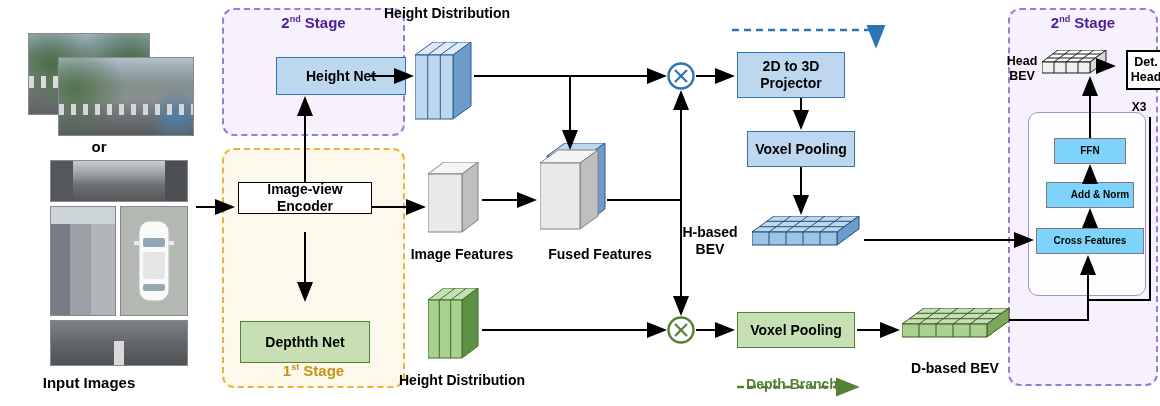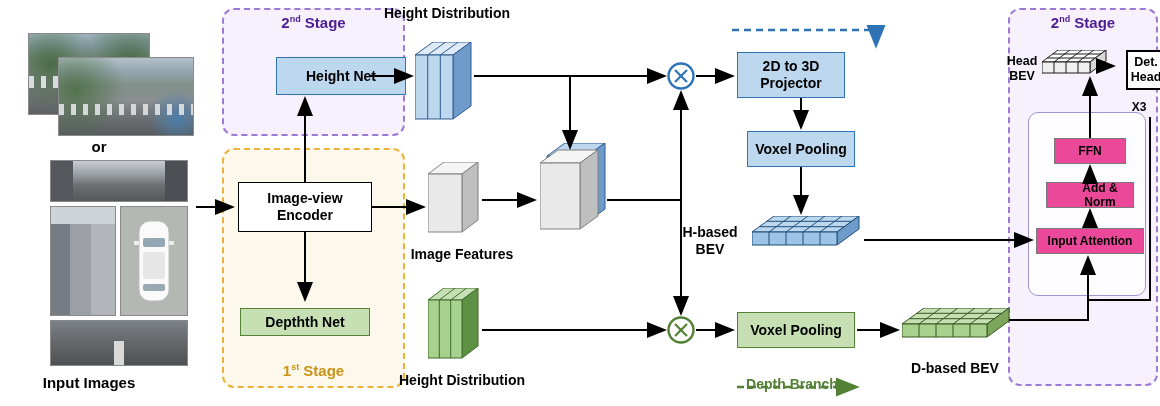--- a/index.html
+++ b/index.html
@@ -8,21 +8,21 @@
   .abs{position:absolute;}
   .lbl{position:absolute;font-weight:bold;font-size:14px;color:#000;
        text-align:center;line-height:1.18;}
   .sup{font-size:9px;vertical-align:super;}
   .nbox{position:absolute;display:flex;flex-direction:column;align-items:center;
         justify-content:center;font-weight:bold;font-size:14px;line-height:1.2;
         text-align:center;box-sizing:border-box;border:1.7px solid #000;
         background:#fff;color:#000;}
   .nbox.blue{background:#BDD7EE;border-color:#2E74B5;}
   .nbox.green{background:#C6E0B4;border-color:#538135;}
-  .nbox.gray{background:#ec4899;border-color:#7a7a7a;border-width:1.3px;font-size:12px;}
+  .nbox.gray{background:#7dd3fc;border-color:#7a7a7a;border-width:1.3px;font-size:10px;}
   .nbox.white{background:#fff;border-color:#000;}
   .nbox.small{font-size:12.5px;}
   .stage{position:absolute;border:2.2px dashed;border-radius:12px;box-sizing:border-box;}
   .stage.purple{border-color:#9B7BD4;background:rgba(238,230,249,0.55);}
   .stage.orange{border-color:#ECB23C;background:rgba(252,243,224,0.6);}
   .inner-box{position:absolute;border:1.6px solid #A394C9;border-radius:10px;
              background:#FDFDFF;box-sizing:border-box;}
   .purple-text{color:#4c1d95;}
   .orange-text{color:#C99315;}
   .blue-text{color:#2E74B5;}
@@ -95,26 +95,26 @@
 
   <div class="stage purple" style="left:1008px;top:8px;width:150px;height:378px;"></div>
   <div class="lbl purple-text" style="left:1010px;top:14px;width:146px;font-size:15px;">
     <span>2</span><span class="sup">nd</span><span> Stage</span>
   </div>
 
   <div class="nbox blue" style="left:240px;top:57px;width:130px;height:38px;margin-left:36px;">
     <div>Height Net</div>
   </div>
 
-  <div class="nbox white" style="left:238px;top:182px;width:134px;height:50px;">
+  <div class="nbox white" style="left:238px;top:182px;width:134px;height:32px;">
     <div>Image-view</div>
     <div>Encoder</div>
   </div>
 
-  <div class="nbox green" style="left:240px;top:308px;width:130px;height:28px;">
+  <div class="nbox green" style="left:240px;top:321px;width:130px;height:42px;">
     <div>Depthth Net</div>
   </div>
 
   <div class="nbox blue" style="left:737px;top:52px;width:108px;height:46px;">
     <div>2D to 3D</div>
     <div>Projector</div>
   </div>
 
   <div class="nbox blue" style="left:747px;top:131px;width:108px;height:36px;">
     <div>Voxel Pooling</div>
@@ -127,21 +127,21 @@
   <div class="inner-box" style="left:1028px;top:112px;width:118px;height:184px;"></div>
   <div class="lbl" style="left:1122px;top:100px;width:34px;font-size:12px;">X3</div>
 
   <div class="nbox gray" style="left:1054px;top:138px;width:72px;height:26px;">
     <div>FFN</div>
   </div>
   <div class="nbox gray" style="left:1046px;top:182px;width:88px;height:26px;padding-left:20px;">
     <div>Add &amp; Norm</div>
   </div>
   <div class="nbox gray" style="left:1036px;top:228px;width:108px;height:26px;">
-    <div>Input Attention</div>
+    <div>Cross Features</div>
   </div>
 
   <div class="nbox white small" style="left:1118px;top:50px;width:40px;height:40px;border-width:2px;margin-left:8px;">
     <div>Det.</div>
     <div>Head</div>
   </div>
 
   <svg class="abs" style="left:415px;top:42px;" width="58" height="79" viewBox="0 0 58 79">
     <polygon points="0,13 18,0 56,0 38,13" fill="#DEEAF6" stroke="#2E5B8F"></polygon>
     <polygon points="38,13 56,0 56,64 38,77" fill="#6E9BC9" stroke="#2E5B8F"></polygon>
@@ -187,20 +187,21 @@
 
   <svg class="abs" style="left:1042px;top:50px;" width="65" height="24" viewBox="0 0 65 24">
     <polygon points="0,12 16,0 64,0 48,12" fill="#FFFFFF" stroke="#1a1a1a"></polygon>
     <polygon points="48,12 64,0 64,11 48,23" fill="#D8D8D8" stroke="#1a1a1a"></polygon>
     <polygon points="0,12 48,12 48,23 0,23" fill="#F0F0F0" stroke="#1a1a1a"></polygon>
     <path d="M12,12 L28,0 M24,12 L40,0 M36,12 L52,0 M5.3,8 L53.3,8 M10.7,4 L58.7,4 M12,12 L12,23 M24,12 L24,23 M36,12 L36,23" stroke="#1a1a1a" fill="none"></path>
   </svg>
 
   <div class="lbl" style="left:392px;top:246px;width:140px;">Image Features</div>
   <div class="lbl" style="left:372px;top:5px;width:150px;">Height Distribution</div>
+  <div class="lbl" style="left:530px;top:246px;width:140px;">Fused Features</div>
   <div class="lbl" style="left:382px;top:372px;width:160px;">Height Distribution</div>
   <div class="lbl" style="left:672px;top:224px;width:76px;">
     <div>H-based</div>
     <div>BEV</div>
   </div>
   <div class="lbl" style="left:880px;top:360px;width:150px;">D-based BEV</div>
   <div class="lbl" style="left:1002px;top:54px;width:40px;font-size:12.5px;">
     <div>Head</div>
     <div>BEV</div>
   </div>

